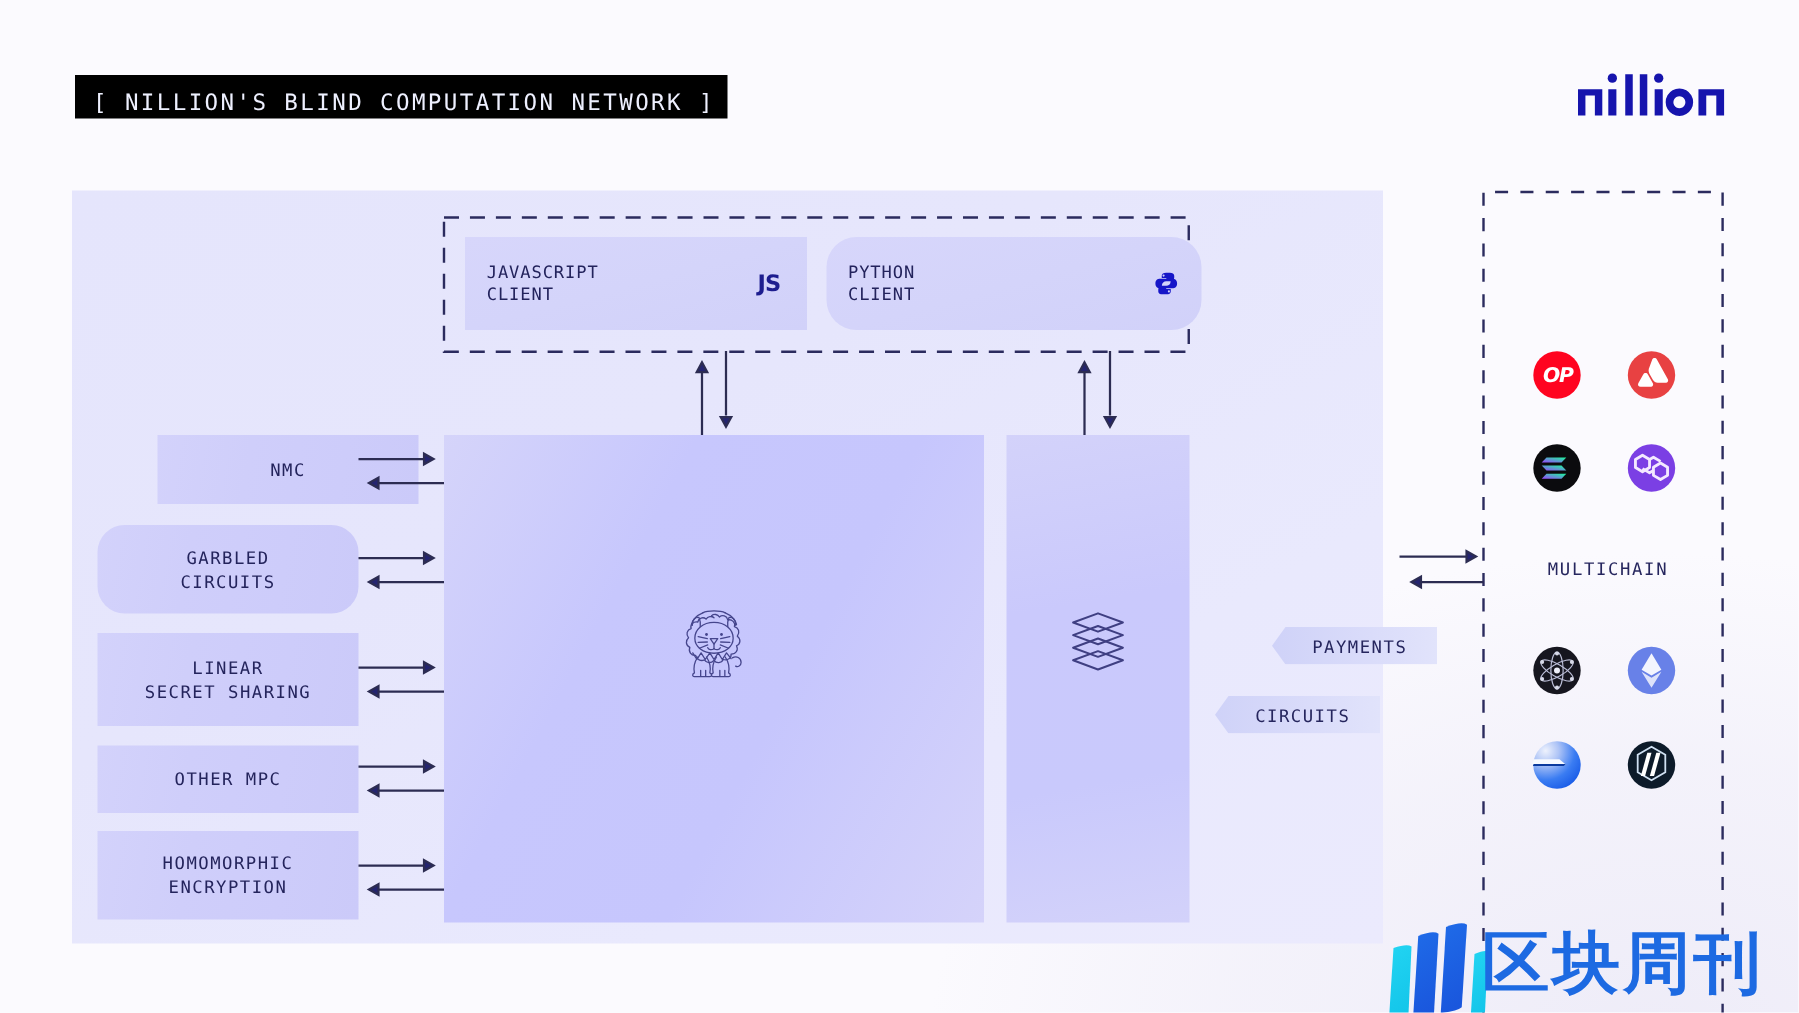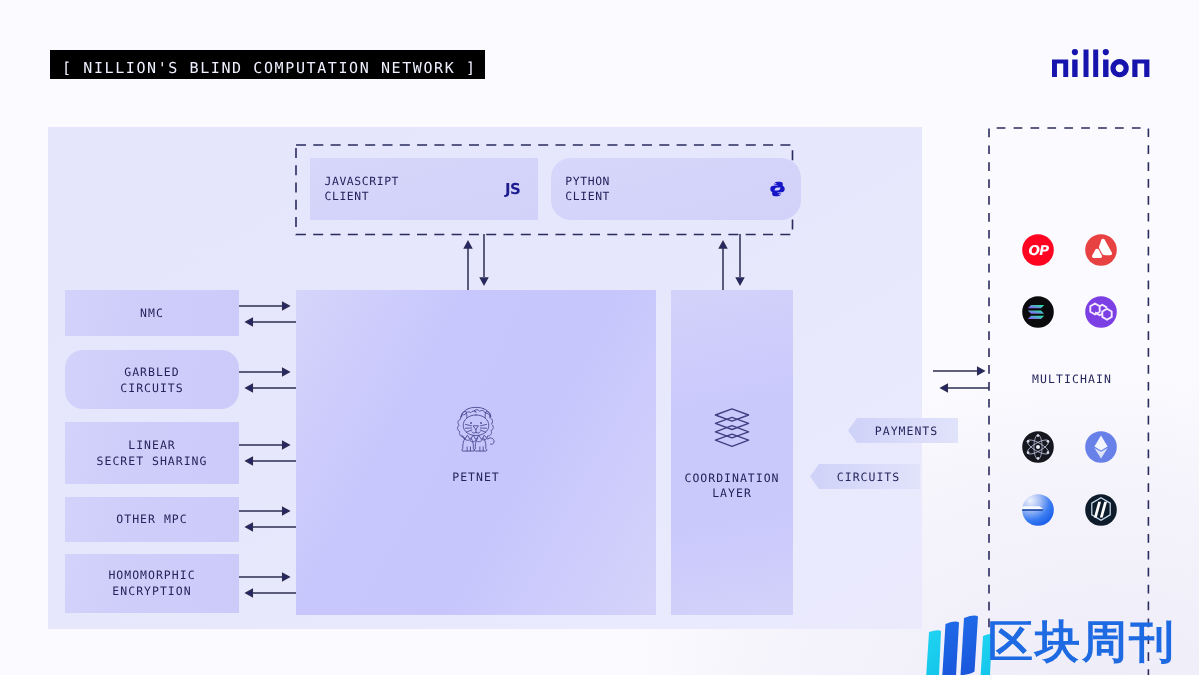--- a/index.html
+++ b/index.html
@@ -118,21 +118,21 @@
                  s10.6 23 22.6 23 h9.2 V63.5 C33.8 52 43.5 43.5 55 43.5 h22 C87 43.5 94 36 94 26 V16.5
                  C94 7.5 85 2 73 2 Z M42 11 a5.2 5.2 0 1 1 0 10.4 a5.2 5.2 0 0 1 0 -10.4 Z"></path>
         <path d="M55.4 108 C69 108 77 102.5 77 93.5 V82 H54.8 v-4 h30.6 C97.4 78 108 72 108 55
                  s-10.6 -23 -22.6 -23 h-9.2 v14.5 C76.2 58 66.5 66.5 55 66.5 H33 C23 66.5 16 74 16 84 v9.5
                  C16 102.5 25 108 37 108 Z M68 99 a5.2 5.2 0 1 1 0 -10.4 a5.2 5.2 0 0 1 0 10.4 Z"></path>
       </svg>
     </div>
   </div>
 </div>
 
-<div class="feat" style="top:290px;height:46px;">
+<div class="feat" style="top:290px;height:46px;margin-left:40px;">
   <div>
       <div>NMC</div>
     </div>
 </div>
 <div class="feat" style="top:350px;height:59px;border-radius:18px;">
   <div>
       <div>GARBLED</div>
       <div>CIRCUITS</div>
     </div>
 </div>
@@ -191,35 +191,30 @@
                1 -5 0 -13 -4 -19"></path>
 
       <path d="M42 63 c-4 6 -5 14 -4 19 -2.5 1 -3 4.5 0 4.5 h18.5 c3 0 2.5 -3.5 0 -4.5
                1 -5 0 -13 -4 -19"></path>
 
       <path d="M23 79 v7 M29 79 v7 M46 79 v7 M52 79 v7"></path>
 
       <path d="M61 64 c5 -3 10.5 0 10.5 5.5 0 4 -4 6 -6.5 4.5"></path>
     </svg>
   </div>
-  <div class="boxlabel" style="top:180px;">PETNET</div>
 </div>
 
 <div class="coord">
   <div style="position:absolute;left:50%;top:118px;transform:translateX(-50%);">
     <svg width="35" height="39" viewBox="0 0 35 39" fill="none" stroke="#3f3f82" stroke-width="1.35" stroke-linejoin="round">
       <path d="M17.5 0.9 L34.1 7.0 L17.5 13.1 L0.9 7.0 Z"></path>
       <path d="M17.5 9.3 L34.1 15.4 L17.5 21.5 L0.9 15.4 Z"></path>
       <path d="M17.5 17.7 L34.1 23.8 L17.5 29.9 L0.9 23.8 Z"></path>
       <path d="M17.5 26.1 L34.1 32.2 L17.5 38.3 L0.9 32.2 Z"></path>
     </svg>
-  </div>
-  <div class="boxlabel" style="top:180.5px;">
-    <div>COORDINATION</div>
-      <div>LAYER</div>
   </div>
 </div>
 
 <div class="tag" style="left:848px;top:418px;width:110px;">
   <span>PAYMENTS</span>
 </div>
 <div class="tag" style="left:810px;top:464px;width:110px;">
   <span>CIRCUITS</span>
 </div>
 

